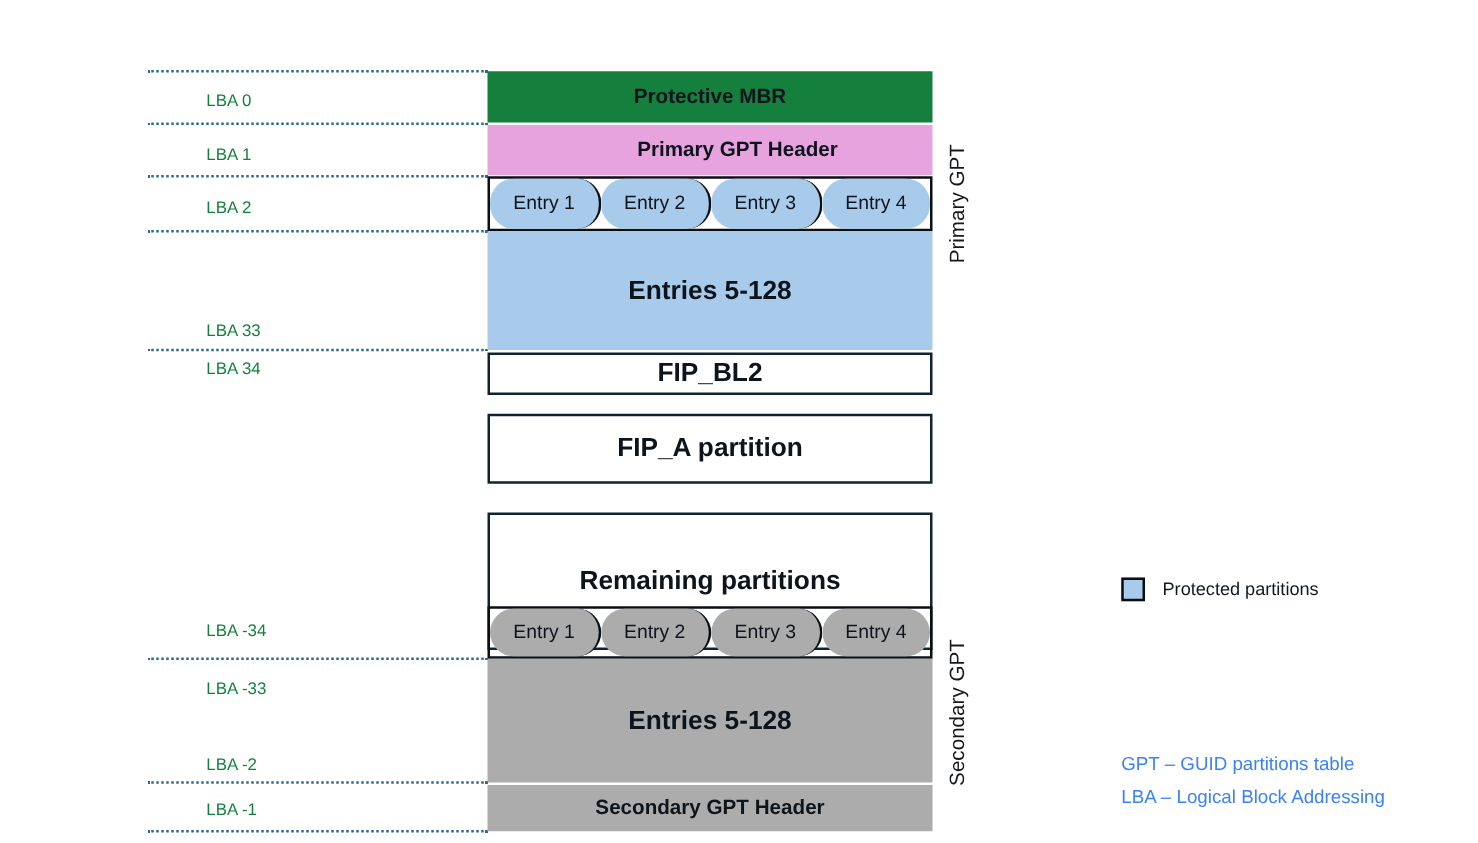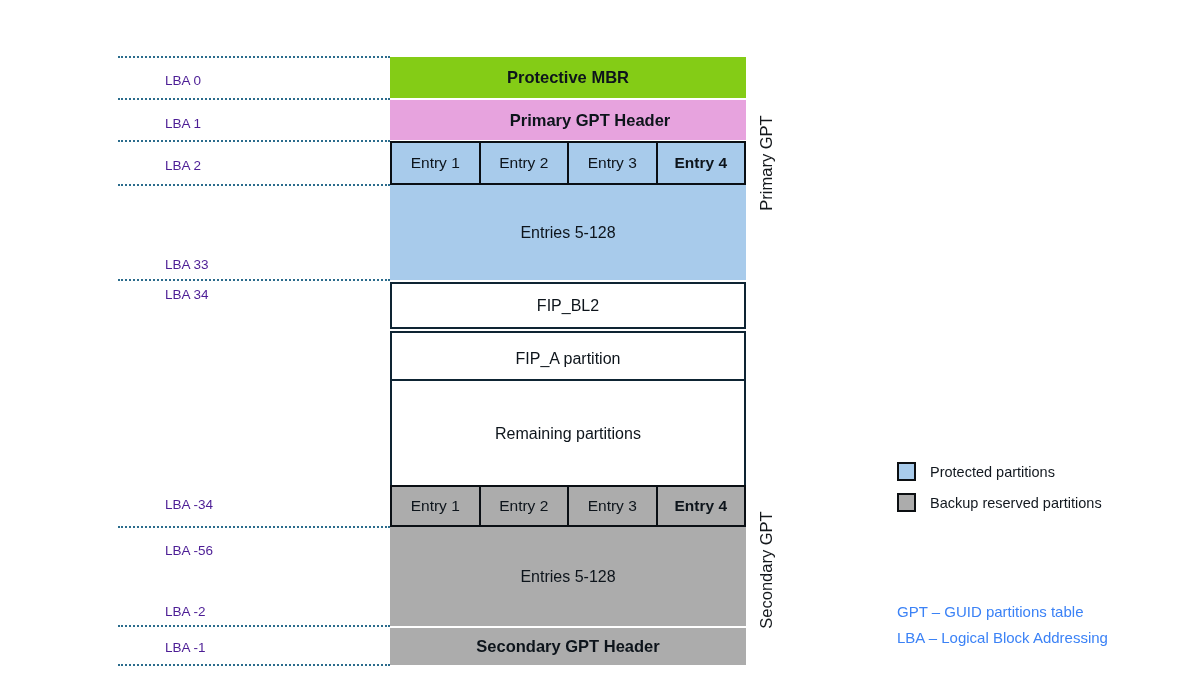--- a/index.html
+++ b/index.html
@@ -10,37 +10,37 @@
   .title{
     position:absolute;left:338px;top:18px;width:460px;text-align:center;
     font-size:24px;font-weight:500;letter-spacing:.2px;color:#111418;
   }
   .sep{
     position:absolute;left:118px;width:272px;height:0;
     border-top:2px dotted #2b6c8c;
   }
   .lba{
     position:absolute;left:165px;height:18px;line-height:18px;
-    font-size:13.5px;color:#4c1d95;white-space:nowrap;
+    font-size:13.5px;color:#15803d;white-space:nowrap;
   }
   .block{
     position:absolute;left:390px;width:356px;display:flex;align-items:center;justify-content:center;
-    font-size:16px;color:#0d141b;box-sizing:border-box;text-align:center;
+    font-size:21px;color:#0d141b;box-sizing:border-box;text-align:center;font-weight:bold;
   }
   .block.bold{font-weight:700;font-size:16.5px;}
   .outlined{border:2px solid #0e2433;background:#fff;}
   .entry-row{
     position:absolute;left:390px;width:356px;display:flex;box-sizing:border-box;
     border:2px solid #0a0f14;
   }
   .entry-cell{
     flex:1;display:flex;align-items:center;justify-content:center;
-    font-size:15.5px;color:#0d141b;border-right:2px solid #0a0f14;box-sizing:border-box;
+    font-size:15.5px;color:#0d141b;border-right:2px solid #0a0f14;box-sizing:border-box;border-radius:19px;
   }
-  .entry-cell:last-child{border-right:none;font-weight:bold;}
+  .entry-cell:last-child{border-right:none;}
   .side-label{
     position:absolute;text-align:center;font-size:16.5px;color:#14181c;
     transform:rotate(-90deg);white-space:nowrap;height:22px;line-height:22px;
   }
   .legend{
     position:absolute;left:897px;top:462px;display:flex;flex-direction:column;gap:12px;
   }
   .legend-item{display:flex;align-items:center;gap:14px;height:19px;}
   .legend-swatch{
     width:19px;height:19px;box-sizing:border-box;border:2.5px solid #0c0f12;flex:0 0 auto;
@@ -64,42 +64,42 @@
   <div class="sep" style="top:526px"></div>
   <div class="sep" style="top:625px"></div>
   <div class="sep" style="top:664px"></div>
 
   <div class="lba" style="top:72px">LBA 0</div>
   <div class="lba" style="top:115px">LBA 1</div>
   <div class="lba" style="top:157px">LBA 2</div>
   <div class="lba" style="top:256px">LBA 33</div>
   <div class="lba" style="top:286px">LBA 34</div>
   <div class="lba" style="top:496px">LBA -34</div>
-  <div class="lba" style="top:542px">LBA -56</div>
+  <div class="lba" style="top:542px">LBA -33</div>
   <div class="lba" style="top:603px">LBA -2</div>
   <div class="lba" style="top:639px">LBA -1</div>
 
-  <div class="block bold" style="top: 57px; height: 41px; background-color: #84cc16;">Protective MBR</div>
+  <div class="block bold" style="top: 57px; height: 41px; background-color: #15803d;">Protective MBR</div>
 
   <div class="block bold" style="top: 100px; height: 40px; background-color: rgb(231, 163, 222); padding-left: 44px;">Primary GPT Header</div>
 
   <div class="entry-row" style="top:141px;height:44px">
     <div class="entry-cell" style="background-color: rgb(168, 203, 235);">Entry 1</div>
     <div class="entry-cell" style="background-color: rgb(168, 203, 235);">Entry 2</div>
     <div class="entry-cell" style="background-color: rgb(168, 203, 235);">Entry 3</div>
     <div class="entry-cell" style="background-color: rgb(168, 203, 235);">Entry 4</div>
   </div>
 
   <div class="block" style="top: 185px; height: 95px; background-color: rgb(168, 203, 235);">Entries 5-128</div>
 
-  <div class="block outlined" style="top:282px;height:47px">FIP_BL2</div>
+  <div class="block outlined" style="top:282px;height:34px">FIP_BL2</div>
 
   <div class="block outlined" style="top:331px;height:56px">FIP_A partition</div>
 
-  <div class="block outlined" style="top:379px;height:110px">Remaining partitions</div>
+  <div class="block outlined" style="top:410px;height:110px">Remaining partitions</div>
 
   <div class="entry-row" style="top:485px;height:42px">
     <div class="entry-cell" style="background-color: rgb(172, 172, 172);">Entry 1</div>
     <div class="entry-cell" style="background-color: rgb(172, 172, 172);">Entry 2</div>
     <div class="entry-cell" style="background-color: rgb(172, 172, 172);">Entry 3</div>
     <div class="entry-cell" style="background-color: rgb(172, 172, 172);">Entry 4</div>
   </div>
 
   <div class="block" style="top: 527px; height: 99px; background-color: rgb(172, 172, 172);">Entries 5-128</div>
 
@@ -107,22 +107,18 @@
 
   <div class="side-label" style="left:691px;top:152px;width:150px">Primary GPT</div>
 
   <div class="side-label" style="left:681px;top:559px;width:170px">Secondary GPT</div>
 
   <div class="legend">
     <div class="legend-item">
       <span class="legend-swatch" style="background-color: rgb(168, 203, 235);"></span>
       <span class="legend-label">Protected partitions</span>
     </div>
-    <div class="legend-item">
-      <span class="legend-swatch" style="background-color: rgb(172, 172, 172);"></span>
-      <span class="legend-label">Backup reserved partitions</span>
-    </div>
   </div>
 
   <div class="abbr" style="top:602px">GPT – GUID partitions table</div>
   <div class="abbr" style="top:628px">LBA – Logical Block Addressing</div>
 
 </div>
 
 </body></html>

